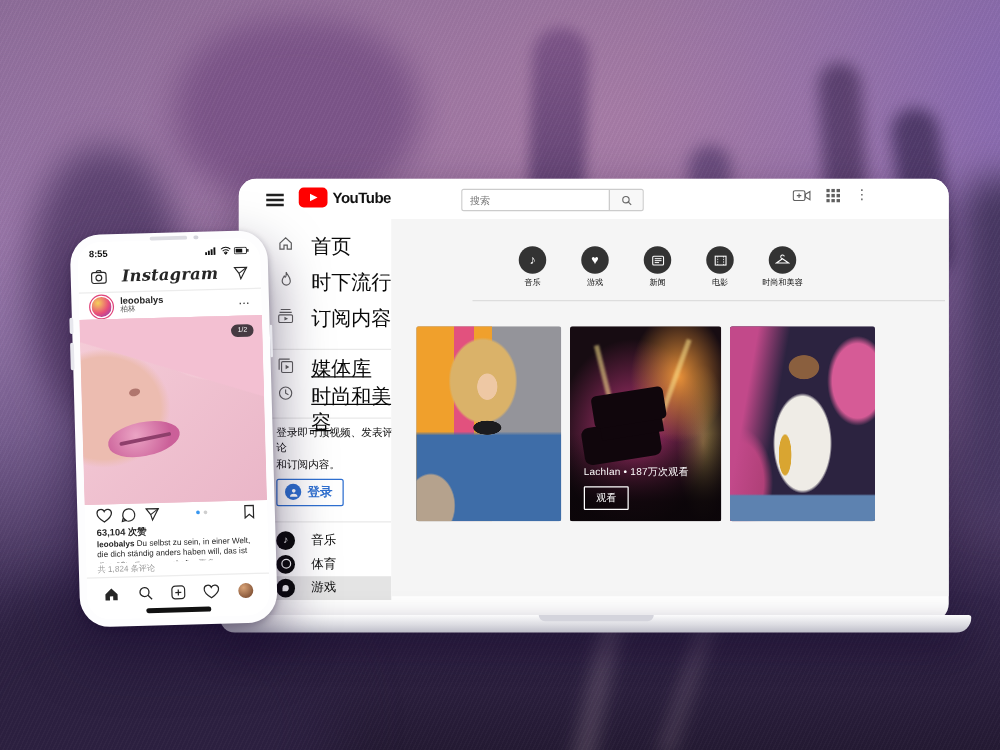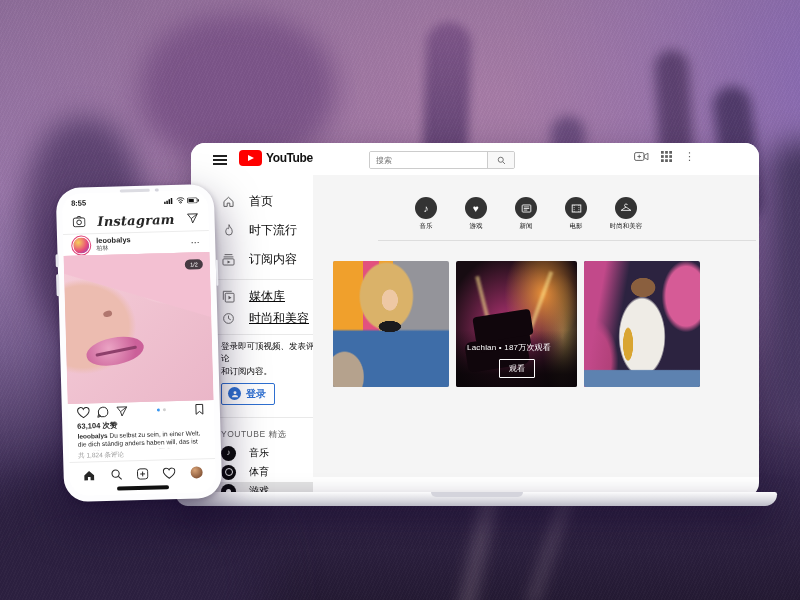--- a/index.html
+++ b/index.html
@@ -43,21 +43,21 @@
     border-top:3.5px solid transparent;border-bottom:3.5px solid transparent;}
   .yt-logo .word{font-size:12px;font-weight:bold;letter-spacing:-.4px;color:#111;}
   .yt-search{position:absolute;left:142px;top:8px;width:144px;height:16px;display:flex;border:1px solid #ccc;border-radius:2px;overflow:hidden;margin-left:36px;}
   .yt-search input{flex:1;border:0;outline:0;font-size:8px;padding:0 6px;color:#333;font-family:inherit;background:#fff;min-width:0;}
   .yt-search .btn{width:26px;background:#f8f8f8;border-left:1px solid #ccc;display:flex;align-items:center;justify-content:center;cursor:pointer;}
   .yt-topicons{position:absolute;right:64px;top:8px;display:flex;align-items:center;gap:12px;color:#606060;}
   .yt-topicons .dots{font-size:11px;line-height:1;color:#606060;cursor:pointer;}
   
   .yt-body{display:flex;height:302px;}
   .yt-sidebar{width:122px;background:#fff;padding-top:12px;flex:none;}
-  .sb-item{display:flex;align-items:center;height:29px;padding-left:30px;font-size:12px;color:#0a0a0a;cursor:pointer;}
+  .sb-item{display:flex;align-items:flex-start;height:29px;padding-left:30px;font-size:16px;color:#0a0a0a;cursor:pointer;}
   .sb-item .ic{width:15px;height:15px;margin-right:13px;flex:none;display:flex;align-items:center;justify-content:center;color:#606060;}
   .sb-item.small{height:22px;text-decoration:underline;}
   .sb-div{height:1px;background:#e9e9e9;margin:5px 0;}
   .signin-text{margin:4px 0 0 30px;width:95px;font-size:8.5px;line-height:1.45;color:#0a0a0a;}
   .signin-btn{margin:6px 0 7px 30px;display:inline-flex;align-items:center;gap:5px;border:1px solid #2e6fd0;
     color:#2e6fd0;font-size:10px;font-weight:bold;padding:3px 8px 3px 6px;border-radius:2px;background:#fff;cursor:pointer;}
   .signin-btn .pers{width:13px;height:13px;border-radius:50%;background:#2e6fd0;display:flex;align-items:center;justify-content:center;}
   .sb-header{padding:6px 0 3px 30px;font-size:8.5px;color:#606060;letter-spacing:.5px;}
   .best-item{display:flex;align-items:center;height:19px;padding-left:30px;font-size:10px;color:#0a0a0a;cursor:pointer;}
   .best-item.active{background:#e4e4e4;}
@@ -66,42 +66,42 @@
   .bic .ring{width:6px;height:6px;border:1.5px solid #fff;border-radius:50%;}
   .bic .dot{width:5px;height:5px;background:#fff;border-radius:50% 50% 50% 0;}
   
   .yt-content{flex:1;background:#f5f5f5;padding-top:22px;overflow:hidden;}
   .cats{display:flex;gap:14px;padding-left:95px;}
   .cat{width:36px;display:flex;flex-direction:column;align-items:center;cursor:pointer;}
   .cat .circ{width:22px;height:22px;border-radius:50%;background:#333;color:#fff;display:flex;align-items:center;justify-content:center;font-size:10px;}
   .cat .lbl{margin-top:3px;font-size:6.5px;color:#111;white-space:nowrap;}
   .cat-div{height:1px;background:#ddd;margin:9px 3px 0 65px;}
   .cards{display:flex;gap:7px;padding-left:20px;margin-top:20px;}
-  .card{width:116px;height:126px;border-radius:2px;position:relative;overflow:hidden;cursor:pointer;flex:none;}
+  .card{width:116px;height:156px;border-radius:2px;position:relative;overflow:hidden;cursor:pointer;flex:none;}
   .card.mid{width:121px;}
   
   .art-blonde{position:absolute;inset:0;background-color:#94949a;background-image:
     radial-gradient(ellipse 16px 8px at 49% 52%, #1b1b1e 68%, transparent 72%),
     radial-gradient(ellipse 13px 17px at 49% 31%, #eec8a4 60%, transparent 64%),
     radial-gradient(ellipse 46px 58px at 46% 28%, #dab269 56%, rgba(218,178,105,0) 60%),
     radial-gradient(ellipse 32px 42px at 10% 92%, #b5a28d 58%, transparent 62%),
     linear-gradient(180deg, rgba(0,0,0,0) 54%, #3e6da8 56%),
     linear-gradient(90deg, #f0a02c 0 26%, #e2517e 26% 40%, #f0a02c 40% 52%, rgba(0,0,0,0) 52%);}
   
   .art-concert{position:absolute;inset:0;background-color:#170c12;background-image:
     linear-gradient(rgba(0,0,0,0) 55%, rgba(10,5,8,.88) 90%),
     radial-gradient(ellipse 55px 75px at 72% 26%, rgba(242,152,58,.95), rgba(242,152,58,0) 70%),
     radial-gradient(ellipse 85px 105px at 42% 55%, rgba(204,58,132,.9), rgba(204,58,132,0) 72%),
     radial-gradient(ellipse 30px 90px at 88% 60%, rgba(250,215,110,.5), transparent 70%);}
   .art-concert .beam{position:absolute;width:4px;height:90px;background:rgba(252,226,140,.55);filter:blur(1px);}
   .art-concert .beam.b1{left:78px;top:8px;transform:rotate(20deg);}
   .art-concert .beam.b2{left:30px;top:14px;transform:rotate(-14deg);}
   .art-concert .handsil{position:absolute;left:18px;top:52px;width:58px;height:26px;background:#10060c;border-radius:4px;transform:rotate(-9deg);box-shadow:0 14px 0 -4px #10060c,-10px 26px 0 2px #10060c;}
   .card-title{position:absolute;left:11px;bottom:34px;font-size:8px;color:#fff;letter-spacing:.2px;}
-  .watch-btn{position:absolute;left:11px;bottom:9px;border:1px solid #fff;color:#fff;font-size:8px;padding:3px 9px;background:transparent;border-radius:1px;cursor:pointer;font-family:inherit;margin-left:32px;}
+  .watch-btn{position:absolute;left:11px;bottom:9px;border:1px solid #fff;color:#fff;font-size:8px;padding:3px 9px;background:transparent;border-radius:1px;cursor:pointer;font-family:inherit;}
   
   .art-street{position:absolute;inset:0;background-color:#2c2340;background-image:
     linear-gradient(to top, #5d82b0 0 13%, rgba(93,130,176,0) 14%),
     radial-gradient(ellipse 8px 26px at 38% 66%, #d9a531 60%, transparent 66%),
     radial-gradient(ellipse 19px 15px at 51% 21%, #8a5f3e 62%, transparent 66%),
     radial-gradient(ellipse 40px 68px at 50% 60%, #efece6 55%, rgba(239,236,230,0) 59%),
     radial-gradient(ellipse 42px 62px at 88% 28%, #d65b96 48%, transparent 58%),
     linear-gradient(100deg, #c2498a 0 16%, rgba(194,73,138,0) 34%),
     radial-gradient(ellipse 50px 80px at 6% 80%, #b04078 40%, transparent 55%);}
   
@@ -275,21 +275,20 @@
         <button class="signin-btn">
           <span class="pers">
               <svg width="8" height="8" viewBox="0 0 12 12">
                 <circle cx="6" cy="4" r="2.2" fill="#fff"></circle>
                 <path d="M1.5 11 a4.5 3.6 0 0 1 9 0 Z" fill="#fff"></path>
               </svg>
             </span>
           <span>登录</span>
         </button>
         <div class="sb-div"></div>
-        <div class="sb-header">YOUTUBE 精选</div>
         <div class="best-item">
           <span class="bic circle">♪</span>
           <span>音乐</span>
         </div>
         <div class="best-item">
           <span class="bic circle">
               <span class="ring"></span>
             </span>
           <span>体育</span>
         </div>

